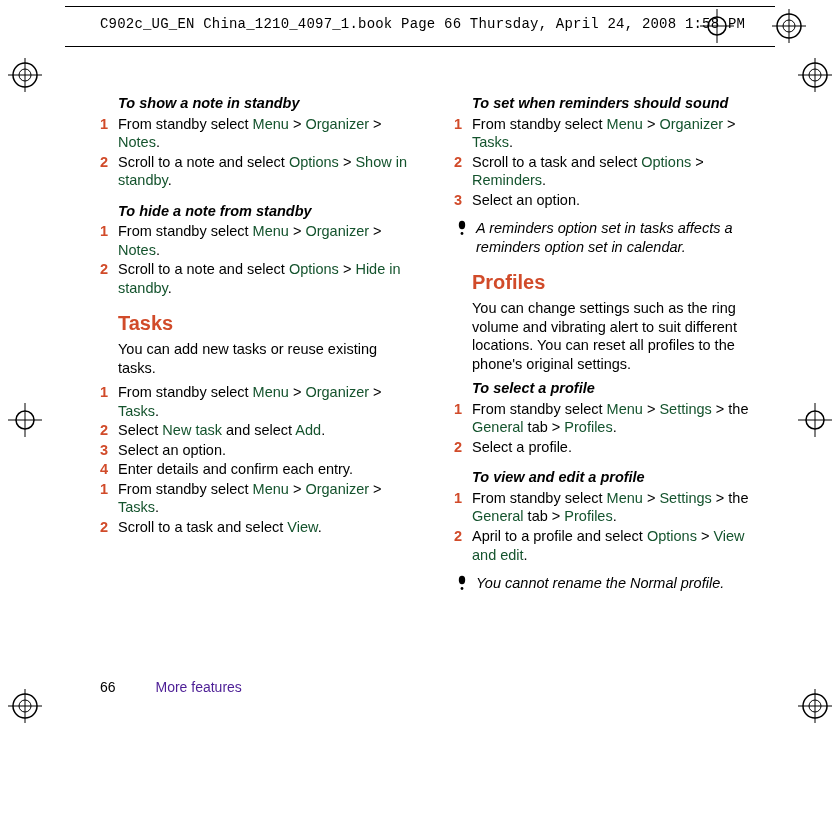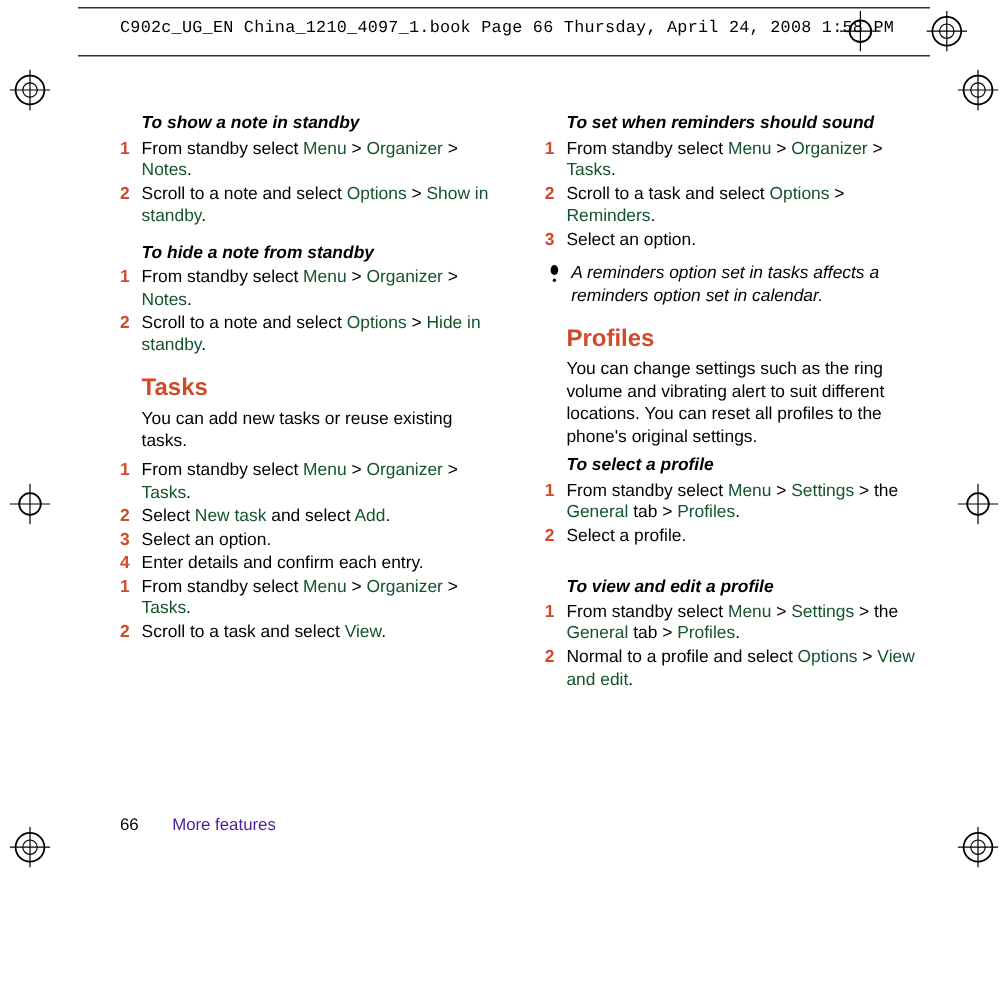--- a/index.html
+++ b/index.html
@@ -24,21 +24,21 @@
   .step .num{width:18px;flex:none;color:#d14b2a;font-weight:bold;text-align:left}
   .step .txt{flex:1}
   .r{color:#14532d}
   .h2{color:#d14b2a;font-size:20px;font-weight:bold;margin:14px 0 3px 18px}
   .para{margin:2px 0 6px 18px}
   .note{display:flex;margin:10px 0 4px 2px;font-style:italic}
   .note .icon{width:18px;flex:none;padding-top:1px}
   .note .icon svg{display:block}
   .note .ntxt{flex:1;padding-left:2px}
   .footer{position:absolute;bottom:53px;left:100px;font-size:14px}
-  .footer .pg{font-weight:normal;margin-right:24px}
+  .footer .pg{font-weight:normal;margin-right:36px}
   .footer .sec{color:#4c1d95}
 </style>
 </head>
 <body>
 
 <div class="page">
 
   <div class="header-rule-top"></div>
   <div class="header-text">C902c_UG_EN China_1210_4097_1.book  Page 66  Thursday, April 24, 2008  1:58 PM</div>
   <div class="header-rule-bot"></div>
@@ -127,30 +127,39 @@
       <div class="sect-title">To select a profile</div>
       <div class="step">
           <span class="num">1</span>
           <span class="txt"><span>From standby select </span><span class="r">Menu</span><span> &gt; </span><span class="r">Settings</span><span> &gt; the </span><span class="r">General</span><span> tab &gt; </span><span class="r">Profiles</span><span>.</span></span>
         </div>
       <div class="step">
           <span class="num">2</span>
           <span class="txt">Select a profile.</span>
         </div>
 
-      <div class="sect-title" style="margin-top:24px">To view and edit a profile</div>
+      <div class="sect-title" style="margin-top:12px">To view and edit a profile</div>
       <div class="step">
           <span class="num">1</span>
           <span class="txt"><span>From standby select </span><span class="r">Menu</span><span> &gt; </span><span class="r">Settings</span><span> &gt; the </span><span class="r">General</span><span> tab &gt; </span><span class="r">Profiles</span><span>.</span></span>
         </div>
       <div class="step">
           <span class="num">2</span>
-          <span class="txt"><span>Normal to a profile and select </span><span class="r">Options</span><span> &gt; </span><span class="r">View and edit</span><span>.</span></span>
-        </div>
-
+          <span class="txt"><span>April to a profile and select </span><span class="r">Options</span><span> &gt; </span><span class="r">View and edit</span><span>.</span></span>
+        </div>
+
+      <div class="note">
+        <span class="icon">
+            <svg width="12" height="18" viewBox="0 0 12 18">
+              <ellipse cx="6" cy="5" rx="3.2" ry="4.2" fill="#000"></ellipse>
+              <circle cx="6" cy="13.5" r="1.4" fill="#000"></circle>
+            </svg>
+          </span>
+        <span class="ntxt">You cannot rename the Normal profile.</span>
+      </div>
     </div>
   </div>
 
   <div class="footer">
     <span class="pg">66</span>
     <span class="sec">More features</span>
   </div>
 
   <div class="crop tc1">
       <svg width="34" height="34" viewBox="0 0 34 34">

